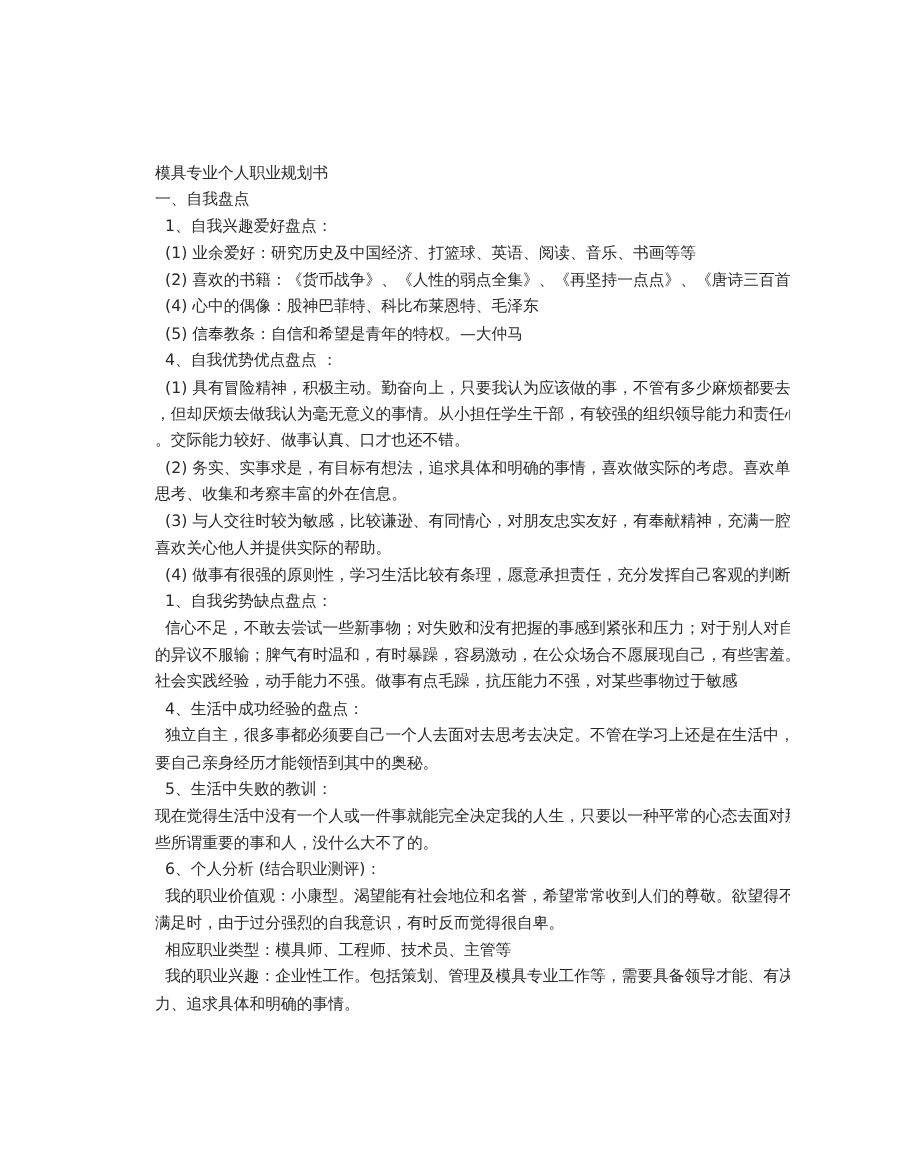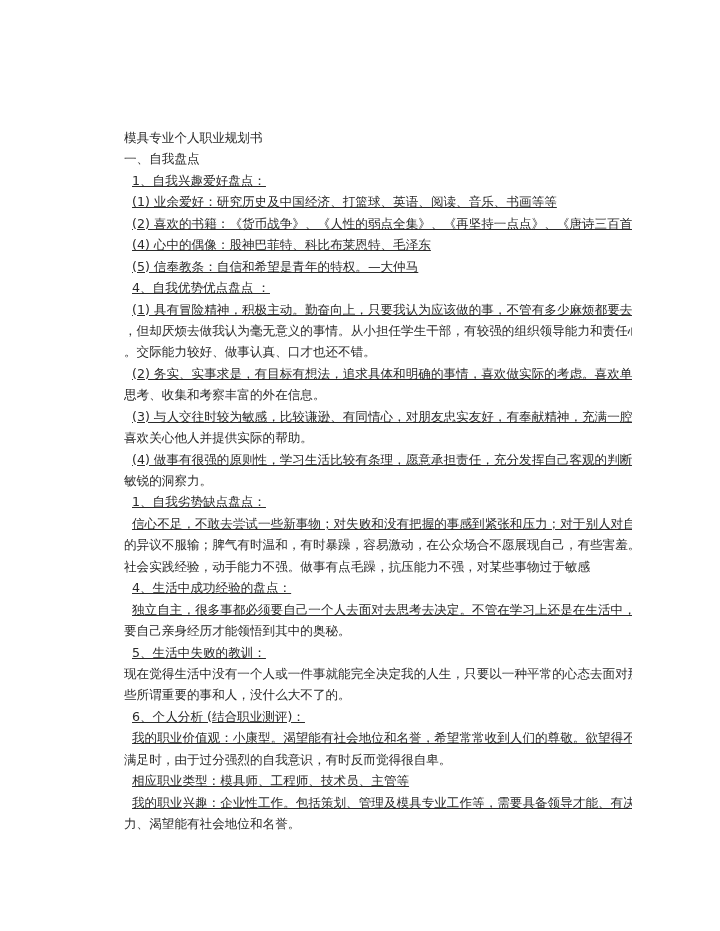--- a/index.html
+++ b/index.html
@@ -23,21 +23,21 @@
     margin-top: 40px;
   }
   .line {
     font-size: 12.6px;
     line-height: 21.45px;
     height: 21.45px;
     white-space: nowrap;
     overflow: hidden;
     letter-spacing: 0px;
   }
-  .indent { padding-left: 8px; text-decoration: underline; }
+  .indent { padding-left: 8px; }
   .title { }
 </style>
 </head>
 <body>
 
 <div class="page">
   <div class="line title">模具专业个人职业规划书</div>
   <div class="line">一、自我盘点</div>
 
   <div class="line indent">1、自我兴趣爱好盘点：</div>
@@ -48,34 +48,33 @@
 
   <div class="line indent">4、自我优势优点盘点 ：</div>
   <div class="line indent">(1)  具有冒险精神，积极主动。勤奋向上，只要我认为应该做的事，不管有多少麻烦都要去做</div>
   <div class="line">，但却厌烦去做我认为毫无意义的事情。从小担任学生干部，有较强的组织领导能力和责任心</div>
   <div class="line">。交际能力较好、做事认真、口才也还不错。</div>
   <div class="line indent">(2)  务实、实事求是，有目标有想法，追求具体和明确的事情，喜欢做实际的考虑。喜欢单独</div>
   <div class="line">思考、收集和考察丰富的外在信息。</div>
   <div class="line indent">(3) 与人交往时较为敏感，比较谦逊、有同情心，对朋友忠实友好，有奉献精神，充满一腔热血</div>
   <div class="line">喜欢关心他人并提供实际的帮助。</div>
   <div class="line indent">(4) 做事有很强的原则性，学习生活比较有条理，愿意承担责任，充分发挥自己客观的判断和</div>
-  <div class="line">敏锐的洞察力。</div>
 
   <div class="line indent">1、自我劣势缺点盘点：</div>
   <div class="line indent">信心不足，不敢去尝试一些新事物；对失败和没有把握的事感到紧张和压力；对于别人对自己</div>
   <div class="line">的异议不服输；脾气有时温和，有时暴躁，容易激动，在公众场合不愿展现自己，有些害羞。缺乏</div>
   <div class="line">社会实践经验，动手能力不强。做事有点毛躁，抗压能力不强，对某些事物过于敏感</div>
 
   <div class="line indent">4、生活中成功经验的盘点：</div>
   <div class="line indent">独立自主，很多事都必须要自己一个人去面对去思考去决定。不管在学习上还是在生活中，都</div>
   <div class="line">要自己亲身经历才能领悟到其中的奥秘。</div>
 
   <div class="line indent">5、生活中失败的教训：</div>
   <div class="line">现在觉得生活中没有一个人或一件事就能完全决定我的人生，只要以一种平常的心态去面对那</div>
   <div class="line">些所谓重要的事和人，没什么大不了的。</div>
 
   <div class="line indent">6、个人分析 (结合职业测评)：</div>
   <div class="line indent">我的职业价值观：小康型。渴望能有社会地位和名誉，希望常常收到人们的尊敬。欲望得不到</div>
   <div class="line">满足时，由于过分强烈的自我意识，有时反而觉得很自卑。</div>
   <div class="line indent">相应职业类型：模具师、工程师、技术员、主管等</div>
   <div class="line indent">我的职业兴趣：企业性工作。包括策划、管理及模具专业工作等，需要具备领导才能、有决断</div>
-  <div class="line">力、渴望能有社会地位和名誉。</div>
+  <div class="line">力、追求具体和明确的事情。</div>
 </div>
 
 </body></html>

